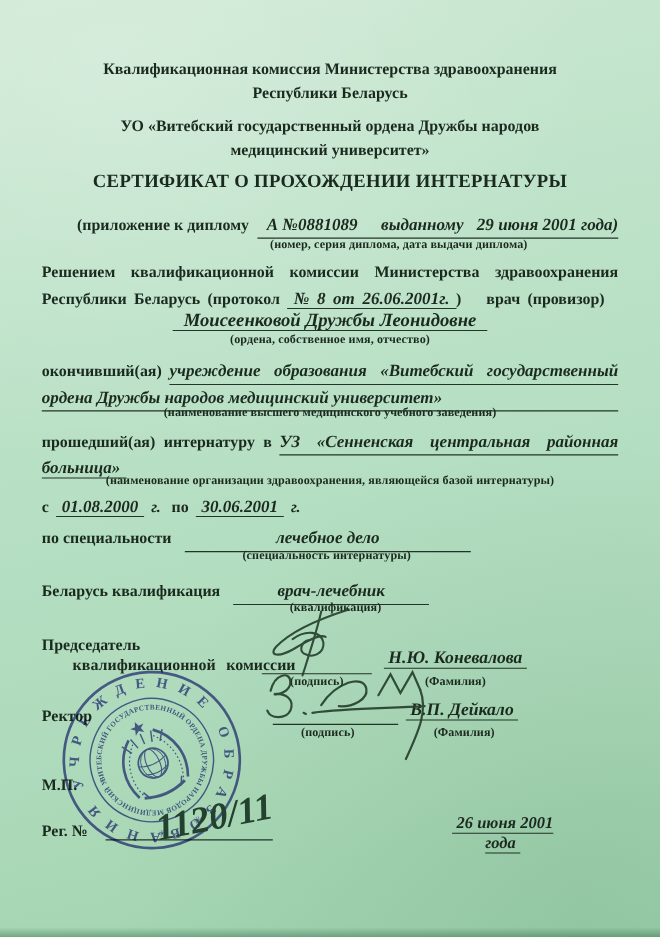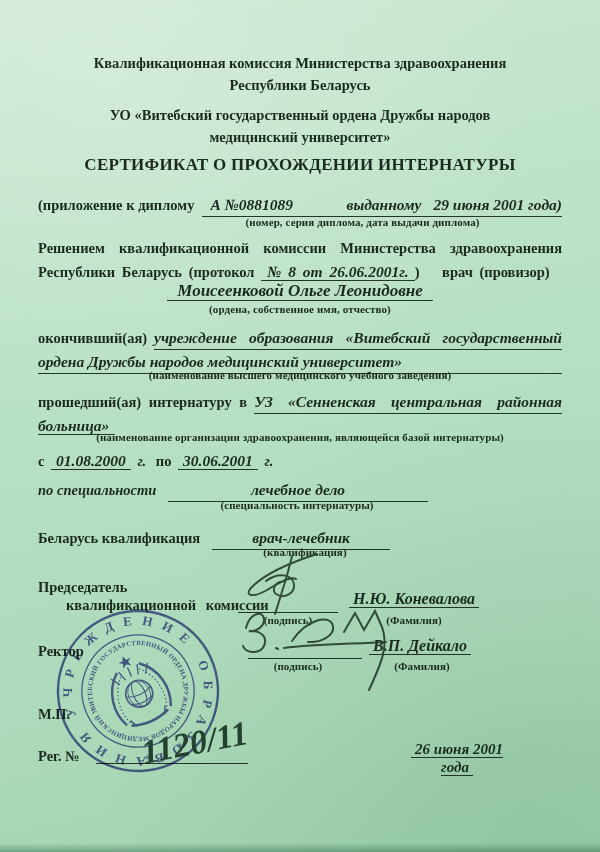--- a/index.html
+++ b/index.html
@@ -41,39 +41,39 @@
   </div>
 
   <div class="abs w txt ctr" style="top:104px;">
     <div>УО «Витебский государственный ордена Дружбы народов</div>
     <div>медицинский университет»</div>
   </div>
 
   <div class="abs w ctr b" style="top:155px;font-size:17px;letter-spacing:.3px;">СЕРТИФИКАТ О ПРОХОЖДЕНИИ ИНТЕРНАТУРЫ</div>
 
   <div class="abs w row txt" style="top:194px;">
-    <span style="margin-right:8px;white-space:nowrap;">(приложение к диплому</span>
+    <span style="margin-right:8px;white-space:nowrap;margin-left:32px;">(приложение к диплому</span>
     <span class="ugroup fill">
       <span class="val" style="padding-left:8px;">А №0881089</span>
       <span class="fill"></span>
       <span class="val">выданному</span>
       <span class="val" style="margin-left:12px;">29 июня 2001 года)</span>
     </span>
   </div>
   <div class="abs cap ctr" style="top:216px;left:195px;width:335px;">(номер, серия диплома, дата выдачи диплома)</div>
 
   <div class="abs w txt just" style="top:237px;">Решением квалификационной комиссии Министерства здравоохранения</div>
   <div class="abs w txt" style="top:261px;word-spacing:3px;">
     <span>Республики Беларусь (протокол</span>
     <span class="val u" style="padding:0 6px;">№ 8 от  26.06.2001г.</span><span>)</span>
     <span style="margin-left:16px;">врач (провизор)</span>
   </div>
 
   <div class="abs w ctr" style="top:281px;">
-    <span class="b i u" style="font-size:17px;padding:0 10px;">Моисеенковой Ольге Леонидовне</span>
+    <span class="b i u" style="font-size:17px;padding:0 10px;">Моисеенковой Дружбы Леонидовне</span>
   </div>
   <div class="abs w cap ctr" style="top:303px;">(ордена, собственное имя, отчество)</div>
 
   <div class="abs w row txt" style="top:327px;">
     <span style="margin-right:7px;white-space:nowrap;">окончивший(ая)</span>
     <span class="ugroup fill" style="display:block;text-align:justify;text-align-last:justify;"><span class="val">учреждение образования «Витебский государственный</span></span>
   </div>
   <div class="abs w ugroup txt" style="top:351px;">
     <span class="val">ордена Дружбы народов медицинский университет»</span>
     <span class="fill"></span>
@@ -92,21 +92,21 @@
   <div class="abs txt" style="top:450px;left:38px;">
     <span>с</span>
     <span class="val u" style="padding:0 5px;margin:0 3px;">01.08.2000</span>
     <span class="i b">г.</span>
     <span style="margin-left:6px;">по</span>
     <span class="val u" style="padding:0 5px;margin:0 3px;">30.06.2001</span>
     <span class="i b">г.</span>
   </div>
 
   <div class="abs row txt" style="top:479px;left:38px;width:390px;">
-    <span style="width:130px;flex:none;font-style:italic;">по специальности</span>
+    <span style="width:130px;flex:none;">по специальности</span>
     <span class="fill u ctr val">лечебное дело</span>
   </div>
   <div class="abs cap ctr" style="top:499px;left:168px;width:258px;">(специальность интернатуры)</div>
 
   <div class="abs row txt" style="top:527px;left:38px;width:352px;">
     <span style="flex:none;margin-right:12px;">Беларусь квалификация</span>
     <span class="fill u ctr val">врач-лечебник</span>
   </div>
   <div class="abs cap ctr" style="top:546px;left:205px;width:200px;">(квалификация)</div>
 

